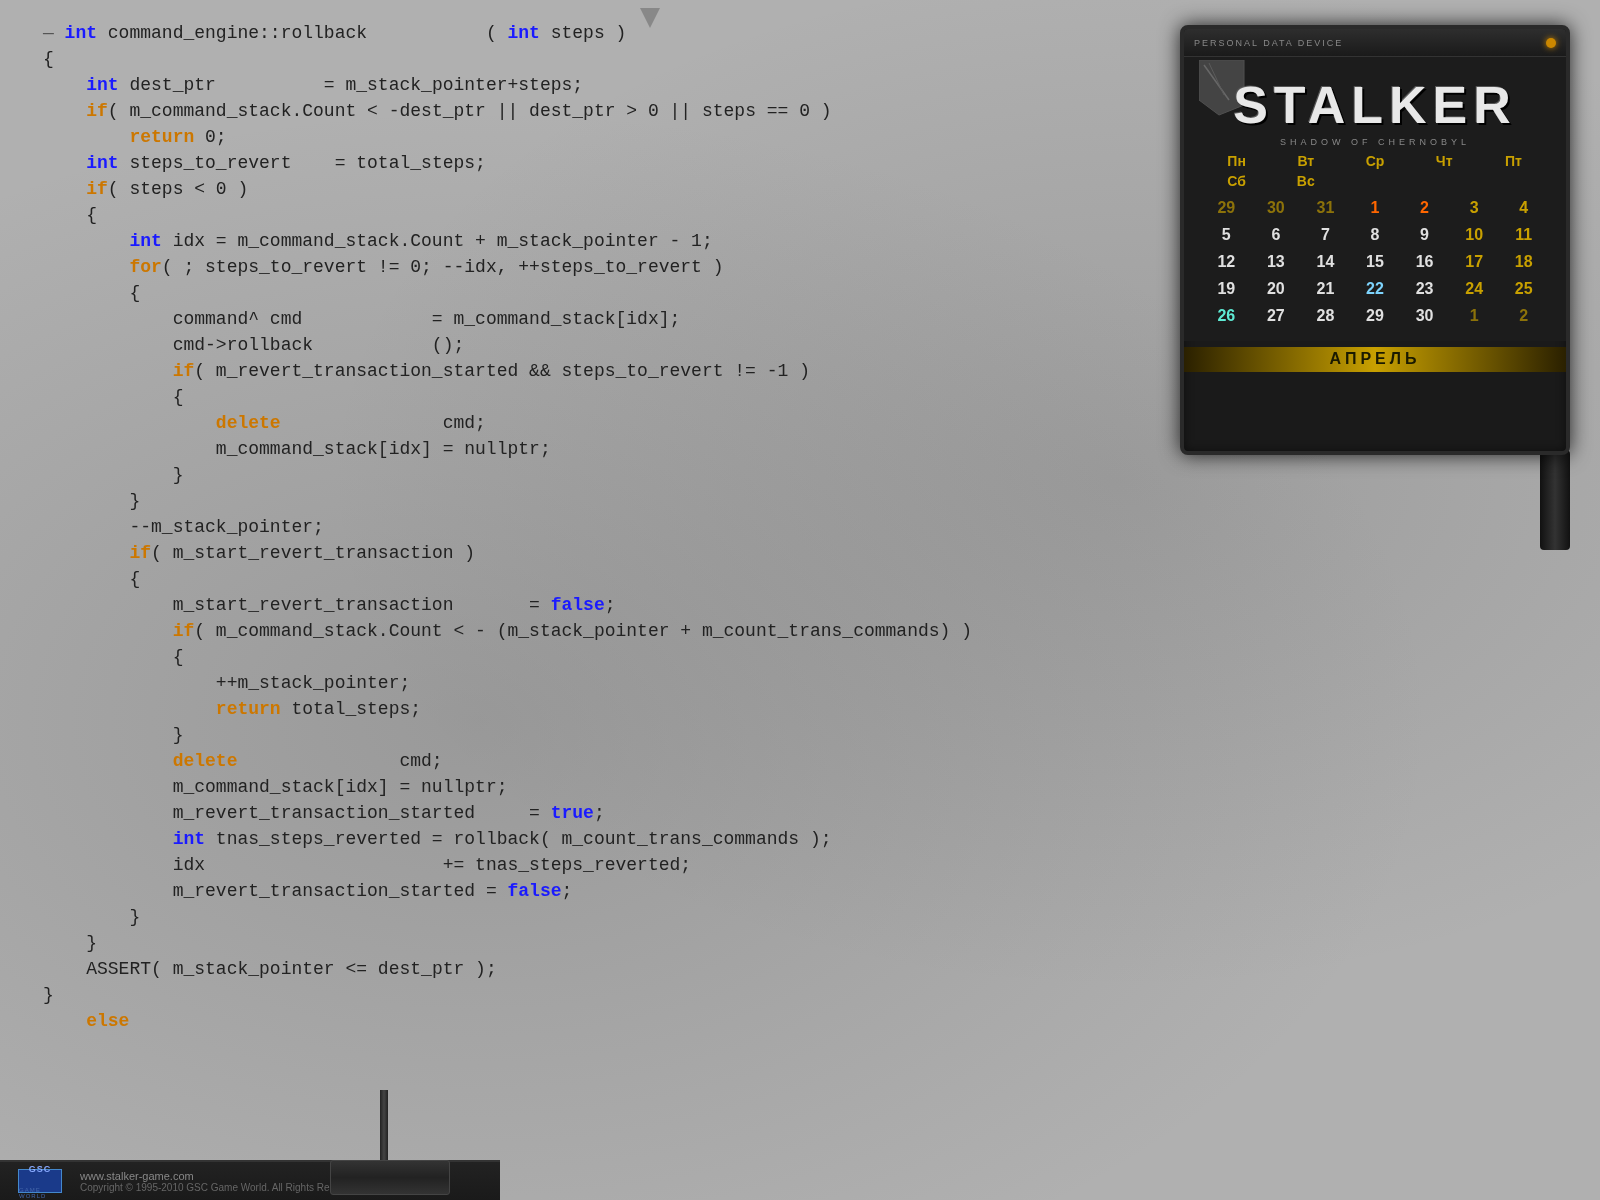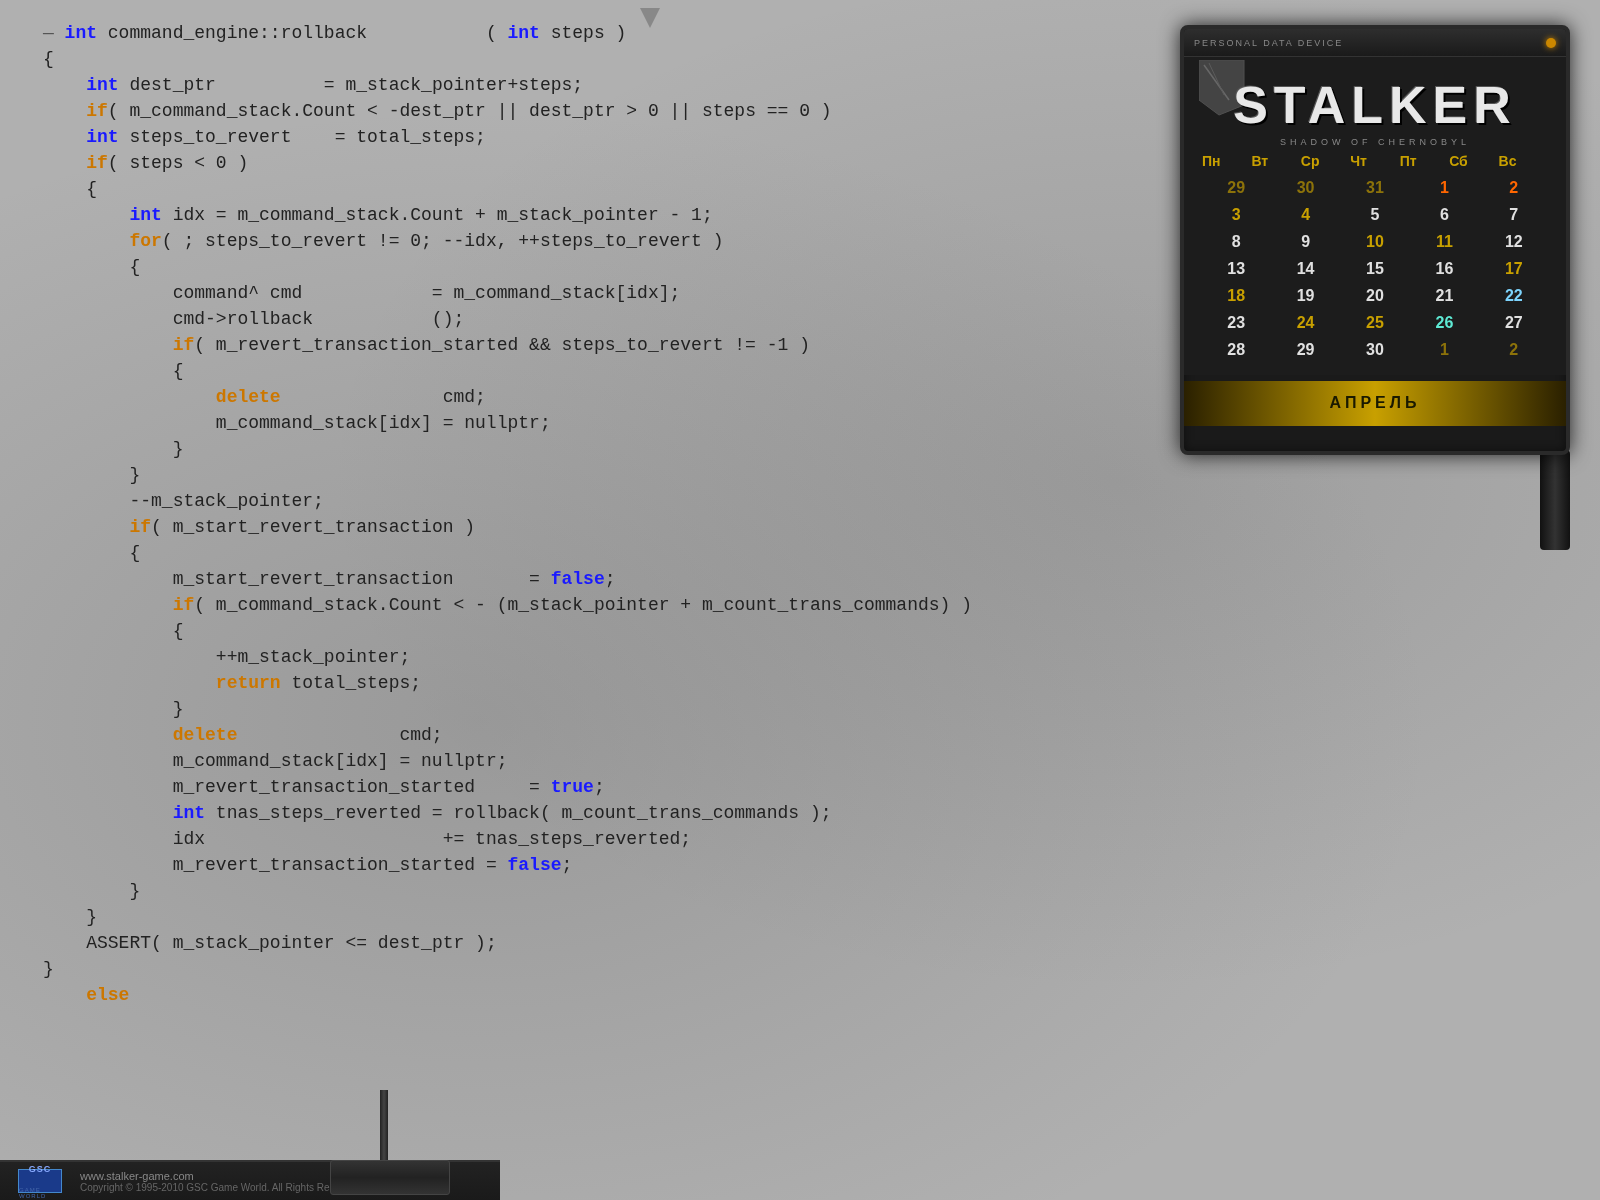--- a/index.html
+++ b/index.html
@@ -116,52 +116,52 @@
     }
 
     
     .calendar {
       width: 100%;
       padding: 4px 8px;
     }
 
     .cal-header {
       display: grid;
-      grid-template-columns: repeat(7, 1fr);
-      text-align: left;
+      grid-template-columns: repeat(5, 1fr);
+      text-align: center;
       margin-bottom: 4px;
     }
 
     .cal-header-cell {
       color: #c8a000;
       font-size: 14px;
       font-family: Arial, sans-serif;
       font-weight: bold;
       padding: 2px 0;
     }
 
     .cal-grid {
       display: grid;
-      grid-template-columns: repeat(5, 1fr);
+      grid-template-columns: repeat(7, 1fr);
       gap: 1px;
     }
 
     .cal-cell {
       text-align: center;
       padding: 4px 2px;
       font-size: 16px;
       font-family: Arial, sans-serif;
       font-weight: bold;
       cursor: pointer;
     }
 
     .cal-footer {
       width: 100%;
       text-align: center;
-      padding: 13px 0;
+      padding: 3px 0;
       background: linear-gradient(to right, #2a2000, #c8a000, #2a2000);
       margin-top: 6px;
     }
 
     .cal-month {
       color: #1a1a00;
       font-size: 16px;
       font-weight: bold;
       font-family: Arial, sans-serif;
       letter-spacing: 4px;
@@ -282,20 +282,21 @@
 
 <div class="bg-overlay"></div>
 
 <div class="dropdown-arrow"></div>
 
 <div class="code-area" id="code-area">
 <div class="code-line"><span style="color: rgb(85, 85, 85);">— </span><span style="color: rgb(26, 26, 255); font-weight: bold;">int</span><span> command_engine::rollback           ( </span><span style="color: rgb(26, 26, 255); font-weight: bold;">int</span><span> steps )</span></div>
     <div class="code-line"><span>{</span></div>
     <div class="code-line">    <span style="color: rgb(26, 26, 255); font-weight: bold;">int</span><span> dest_ptr          = m_stack_pointer+steps;</span></div>
     <div class="code-line">    <span style="color: rgb(204, 119, 0); font-weight: bold;">if</span><span>( m_command_stack.Count &lt; -dest_ptr || dest_ptr &gt; 0 || steps == 0 )</span></div>
+    <div class="code-line">        <span style="color: rgb(204, 119, 0); font-weight: bold;">return</span><span> 0;</span></div>
     <div class="code-line"><span></span></div>
     <div class="code-line">    <span style="color: rgb(26, 26, 255); font-weight: bold;">int</span><span> steps_to_revert    = total_steps;</span></div>
     <div class="code-line"><span></span></div>
     <div class="code-line">    <span style="color: rgb(204, 119, 0); font-weight: bold;">if</span><span>( steps &lt; 0 )</span></div>
     <div class="code-line">    <span>{</span></div>
     <div class="code-line">        <span style="color: rgb(26, 26, 255); font-weight: bold;">int</span><span> idx = m_command_stack.Count + m_stack_pointer - 1;</span></div>
     <div class="code-line">        <span style="color: rgb(204, 119, 0); font-weight: bold;">for</span><span>( ; steps_to_revert != 0; --idx, ++steps_to_revert )</span></div>
     <div class="code-line">        <span>{</span></div>
     <div class="code-line">            <span>command^ cmd            = m_command_stack[idx];</span></div>
     <div class="code-line">            <span>cmd-&gt;rollback           ();</span></div>

